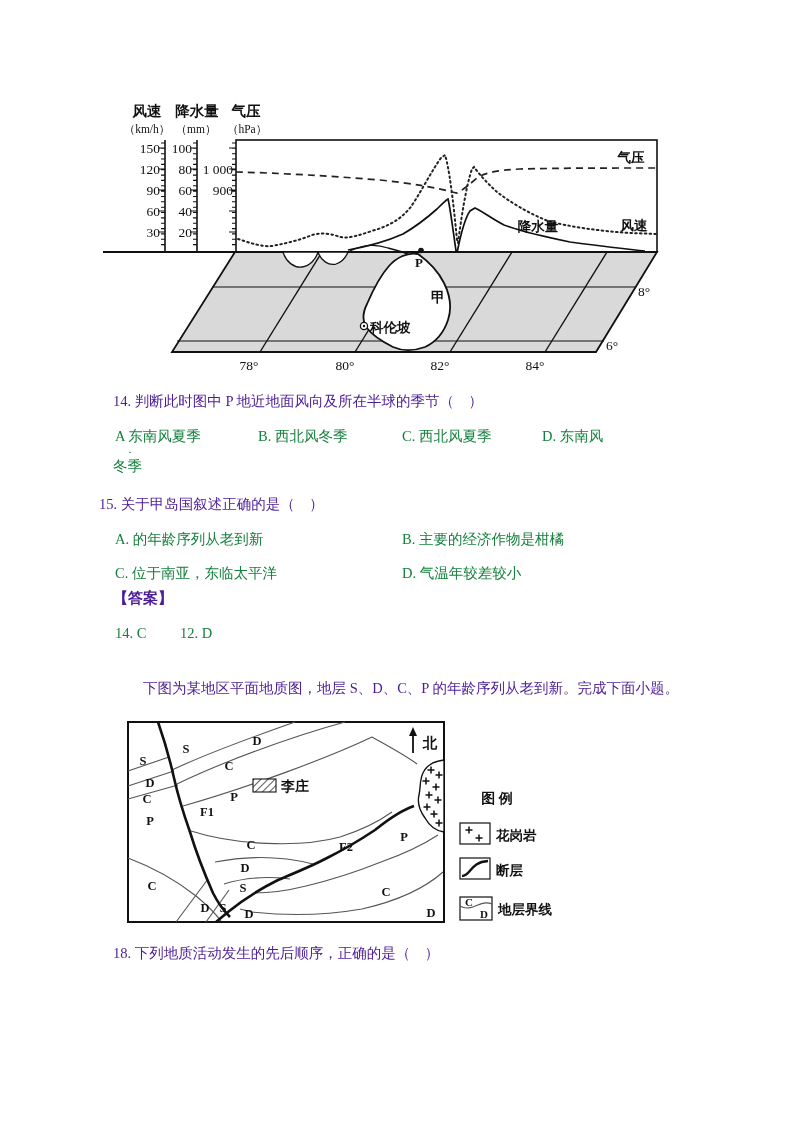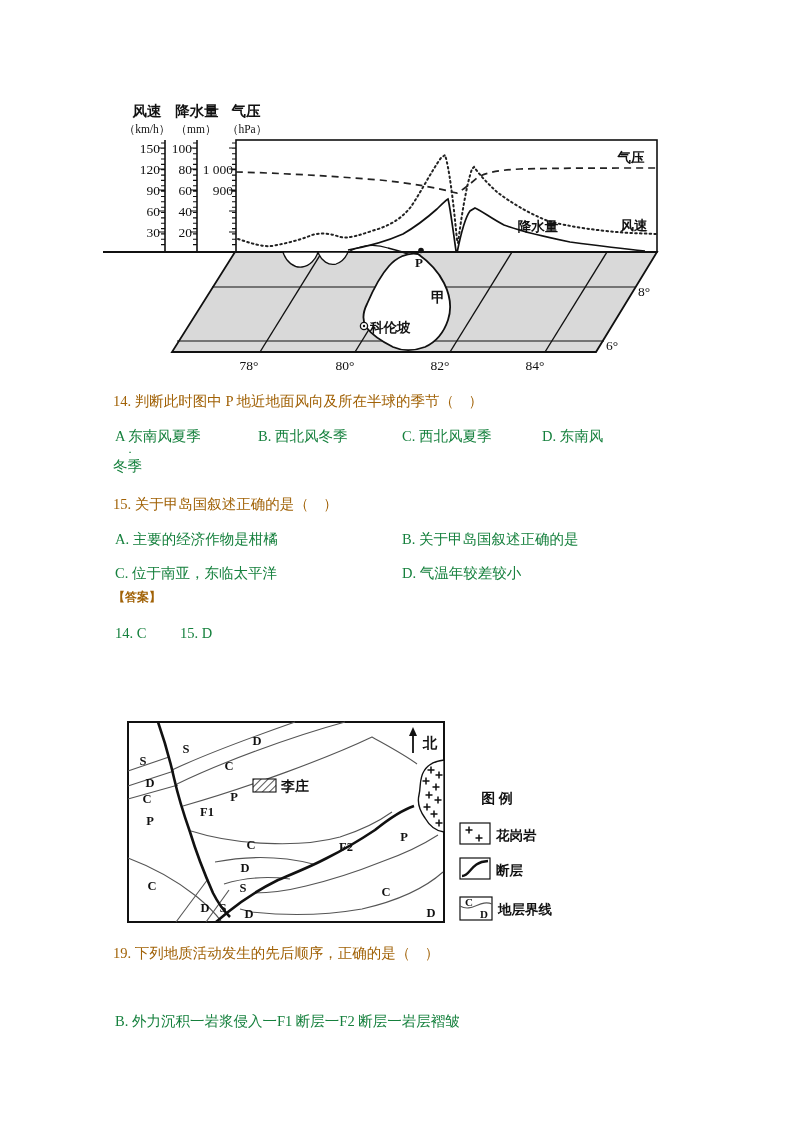--- a/index.html
+++ b/index.html
@@ -3,21 +3,21 @@
 <meta charset="utf-8">
 <style>
   html,body{margin:0;padding:0;background:#888;}
   .page{
     position:relative;width:794px;height:1123px;margin:0 auto;
     background:#ffffff;overflow:hidden;
     font-family:"Liberation Serif","DejaVu Serif",serif;color:#111;
   }
   .fig-svg{position:absolute;left:0;top:0;}
   svg text{font-family:"Liberation Serif","DejaVu Serif",serif;fill:#111;}
-  .tl{position:absolute;white-space:pre;font-size:14.5px;line-height:1;color:#a16207;}
+  .tl{position:absolute;white-space:pre;font-size:14.5px;line-height:1;color:#4c1d95;}
   .tl.bold{font-weight:bold;}
   .opt{position:absolute;white-space:pre;font-size:14.5px;line-height:1;color:#15803d;}
 </style>
 </head>
 <body>
 
 <div class="page">
 
 <svg class="fig-svg" width="794" height="1123" viewBox="0 0 794 1123">
   <defs>
@@ -176,27 +176,27 @@
 
 <div class="tl" style="left:113px;top:394px;">14. 判断此时图中 P 地近地面风向及所在半球的季节（    ）</div>
 
 <span class="opt" style="left:115px;top:429px;">A 东南风夏季</span>
 <span class="opt" style="left:258px;top:429px;">B. 西北风冬季</span>
 <span class="opt" style="left:402px;top:429px;">C. 西北风夏季</span>
 <span class="opt" style="left:542px;top:429px;">D. 东南风</span>
 <span class="opt" style="left:124px;top:443px;font-size:12px;">．</span>
 <span class="opt" style="left:113px;top:459px;">冬季</span>
 
-<div class="tl" style="left:113px;top:497px;text-align:center;">15. 关于甲岛国叙述正确的是（    ）</div>
-<span class="opt" style="left:115px;top:532px;">A. 主要的经济作物是柑橘</span>
-<span class="opt" style="left:402px;top:532px;">B. 关于甲岛国叙述正确的是</span>
+<div class="tl" style="left:99px;top:497px;text-align:center;">15. 关于甲岛国叙述正确的是（    ）</div>
+<span class="opt" style="left:115px;top:532px;">A. 的年龄序列从老到新</span>
+<span class="opt" style="left:402px;top:532px;">B. 主要的经济作物是柑橘</span>
 <span class="opt" style="left:115px;top:566px;">C. 位于南亚，东临太平洋</span>
 <span class="opt" style="left:402px;top:566px;">D. 气温年较差较小</span>
 
-<div class="tl bold" style="left:113px;top:591px;font-size:12px;">【答案】</div>
+<div class="tl bold" style="left:113px;top:591px;font-size:15px;">【答案】</div>
 <span class="opt" style="left:115px;top:626px;text-align:center;">14. C</span>
-<span class="opt" style="left:180px;top:626px;">15. D</span>
-
-
-<div class="tl" style="left:113px;top:946px;">19. 下列地质活动发生的先后顺序，正确的是（    ）</div>
-<span class="opt" style="left:115px;top:1014px;">B. 外力沉积一岩浆侵入一F1 断层一F2 断层一岩层褶皱</span>
+<span class="opt" style="left:180px;top:626px;">12. D</span>
+
+<div class="tl" style="left:143px;top:681px;">下图为某地区平面地质图，地层 S、D、C、P 的年龄序列从老到新。完成下面小题。</div>
+
+<div class="tl" style="left:113px;top:946px;">18. 下列地质活动发生的先后顺序，正确的是（    ）</div>
 
 </div>
 
 </body></html>

